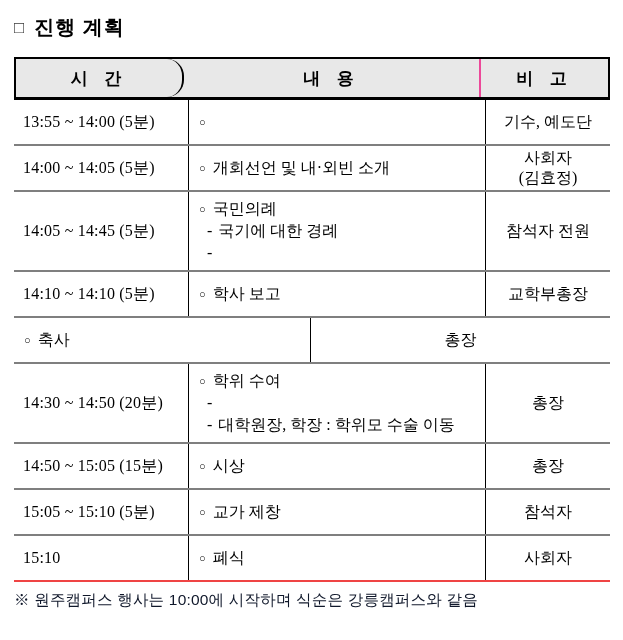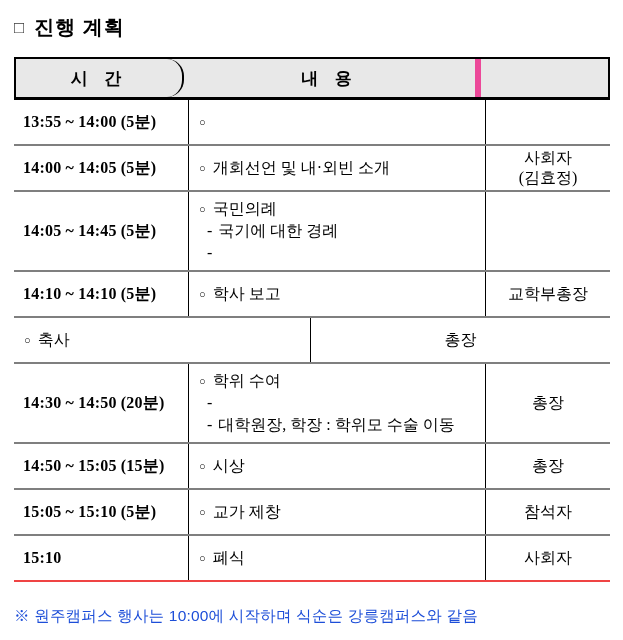--- a/index.html
+++ b/index.html
@@ -32,33 +32,33 @@
     border-bottom: 3px solid #000;
     height: 43px;
   }
   .th {
     display: flex; align-items: center; justify-content: center;
     font-weight: bold; font-size: 17px;
     letter-spacing: 6px;
     font-family: "Liberation Sans", sans-serif;
   }
   .th-time { width: 168px; border-right: 2px solid #000; border-radius: 17px; }
-  .th-content { width: 297px; border-right: 6px solid #ec4899; }
+  .th-content { width: 297px; border-right: 2px solid #ec4899; }
   .th-note { flex: 1; }
 
   .tr { display: flex; border-bottom: 2px solid #7f7f7f; min-height: 46px; }
   .tr.tall3 { min-height: 71px; }
   .tr.tall6 { min-height: 80px; }
   .tr:last-child { border-bottom: 2px solid #ef4444; }
 
   .td-time {
     width: 175px; border-right: 1.5px solid #000;
     display: flex; align-items: center;
     padding-left: 9px;
-    font-weight: bold; font-size: 16px;
+    font-weight: normal; font-size: 16px;
     letter-spacing: 0.2px;
     white-space: nowrap;
   }
   .td-content {
     width: 297px; border-right: 1.5px solid #000;
     display: flex; flex-direction: column; justify-content: center;
     padding: 6px 4px 6px 10px;
     font-size: 16px;
   }
   .td-note {
@@ -68,49 +68,53 @@
     line-height: 1.25;
     padding: 2px;
   }
   .cline { display: flex; align-items: center; line-height: 22px; white-space: nowrap; }
   .cline .bullet { font-size: 11px; margin-right: 7px; line-height: 22px; }
   .cline.sub { padding-left: 8px; }
   .cline.sub .bullet { font-size: 16px; margin-right: 6px; }
 
   
   .footnote {
-    margin-top: 24px;
+    margin-top: 8px;
     font-family: "Liberation Sans", sans-serif;
-    font-size: 15.5px; color: #1d4ed8;
+    font-size: 15.5px; color: #0f172a;
     letter-spacing: 0.2px;
   }
 </style>
 </head>
 <body>
 
 <div class="page">
 
   <div class="title">
     <span class="sq">□</span>
     <span>진행 계획</span>
   </div>
 
   <div class="tbl">
 
     <div class="thead">
       <div class="th th-time">시 간</div>
       <div class="th th-content">내 용</div>
+      <div class="th th-note">비 고</div>
     </div>
 
     <div class="tr">
       <div class="td-time">13:55 ~ 14:00 (5분)</div>
       <div class="td-content">
         <div class="cline">
           <span class="bullet">○</span>
         </div>
+      </div>
+      <div class="td-note">
+        <div>기수, 예도단</div>
       </div>
     </div>
 
     <div class="tr">
       <div class="td-time">14:00 ~ 14:05 (5분)</div>
       <div class="td-content">
         <div class="cline">
           <span class="bullet">○</span>
           <span>개회선언 및 내·외빈 소개</span>
         </div>
@@ -129,20 +133,23 @@
           <span>국민의례</span>
         </div>
         <div class="cline sub">
           <span class="bullet">-</span>
           <span>국기에 대한 경례</span>
         </div>
         <div class="cline sub">
           <span class="bullet">-</span>
         </div>
       </div>
+      <div class="td-note">
+        <div>참석자 전원</div>
+      </div>
     </div>
 
     <div class="tr">
       <div class="td-time">14:10 ~ 14:10 (5분)</div>
       <div class="td-content">
         <div class="cline">
           <span class="bullet">○</span>
           <span>학사 보고</span>
         </div>
       </div>

